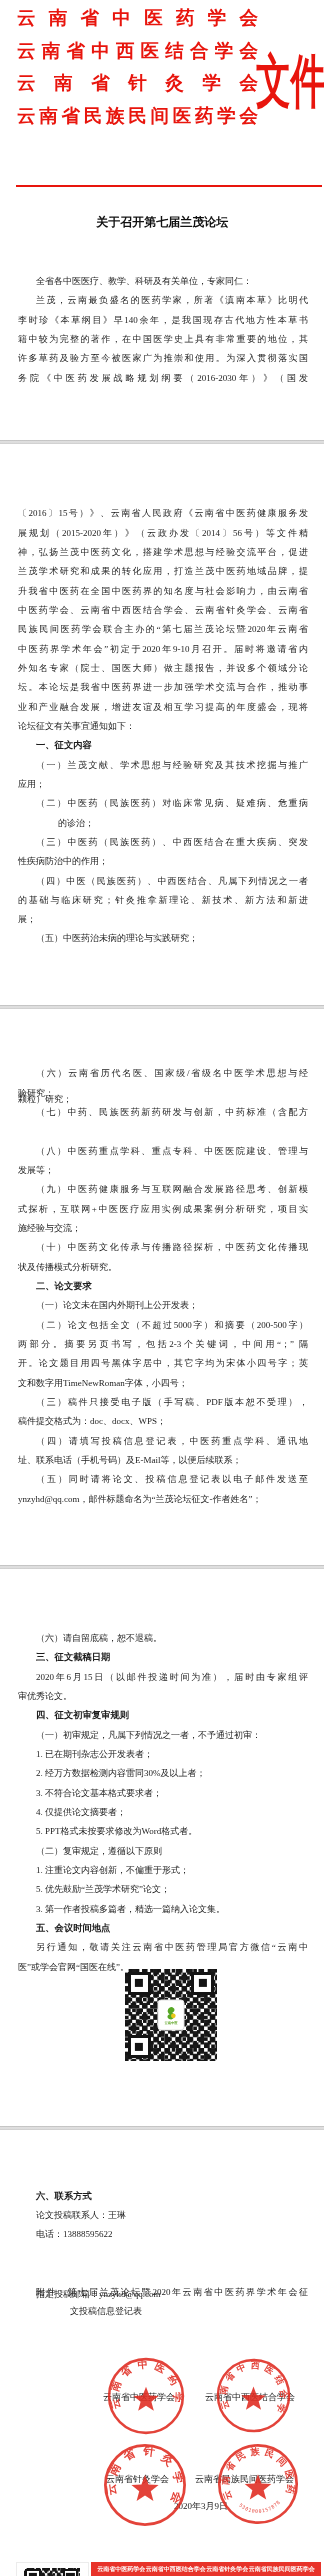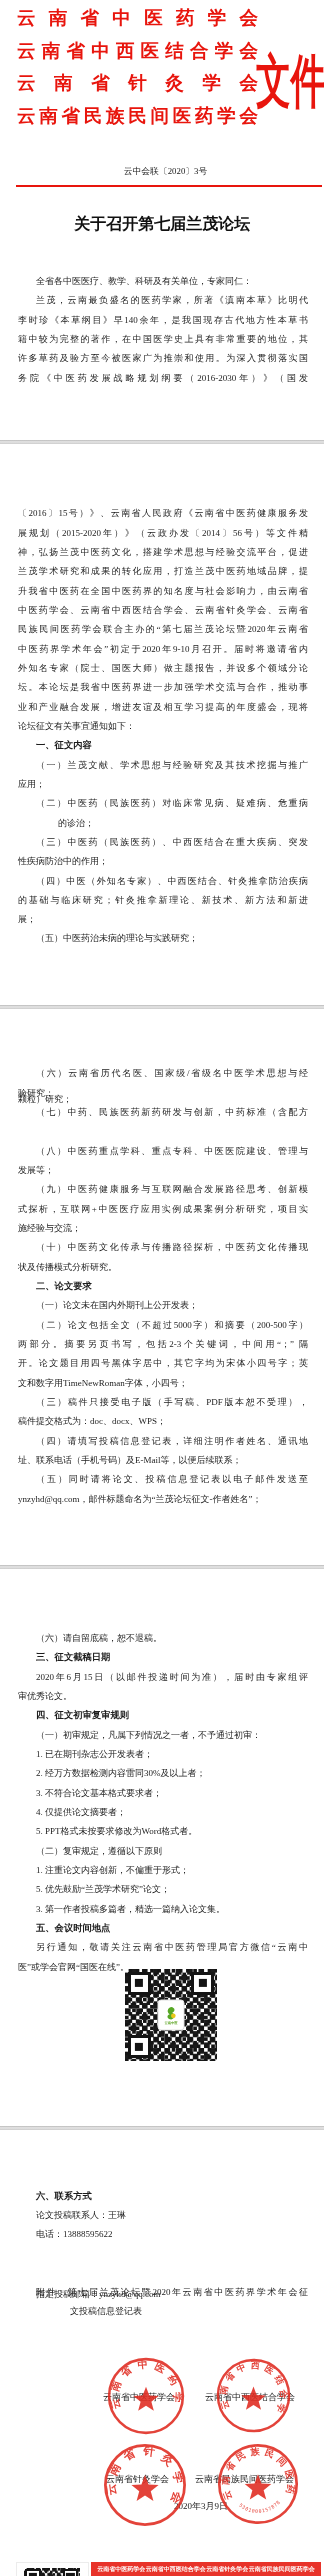--- a/index.html
+++ b/index.html
@@ -16,21 +16,21 @@
          text-align:justify;text-align-last:justify;white-space:normal;}
   .wenjian{position:absolute;top:44px;left:256px;width:69px;height:75px;line-height:75px;
          font-size:58px;font-weight:bold;color:#e8150d;white-space:nowrap;
          transform:scaleX(0.60);transform-origin:left center;}
   .docnum{position:absolute;top:166px;left:18px;width:295px;text-align:center;
          font-size:8.8px;color:#222;}
   .redrule{position:absolute;top:185px;left:15.5px;width:306px;height:1.5px;background:#e8150d;}
 
   
   .title{position:absolute;left:10.3px;width:304px;text-align:center;
-         font-size:16px;font-weight:bold;color:#111;white-space:nowrap;}
+         font-size:12px;font-weight:bold;color:#111;white-space:nowrap;}
 
   
   .bl{position:absolute;left:18px;width:290px;height:16.5px;line-height:14.4px;
       font-size:9px;color:#1d1d1d;
       text-align:justify;text-align-last:justify;}
   .bl.e{text-align:center;text-align-last:left;}
   .bl.i{text-indent:18px;}
   .bl.i2{text-indent:52px;}
   .bl.h{font-family:"Liberation Sans","DejaVu Sans",sans-serif;font-weight:bold;
         font-size:9.3px;text-align:right;text-align-last:left;}
@@ -68,21 +68,20 @@
 </head>
 <body>
 
 <div id="doc">
 
   <div class="hline" style="top:8.2px">云南省中医药学会</div>
   <div class="hline" style="top:41px">云南省中西医结合学会</div>
   <div class="hline" style="top:73px">云南省针灸学会</div>
   <div class="hline" style="top:106px">云南省民族民间医药学会</div>
   <div class="wenjian">文件</div>
-  <div class="docnum">云中会联〔2020〕3号</div>
   <div class="redrule"></div>
 
   <div class="title" style="top:214px">关于召开第七届兰茂论坛</div>
 
   <div>
       <div class="bl i e" style="top: 274px;">全省各中医医疗、教学、科研及有关单位，专家同仁：</div>
       <div class="bl i" style="top: 293px;">兰茂，云南最负盛名的医药学家，所著《滇南本草》比明代</div>
       <div class="bl" style="top: 313px;">李时珍《本草纲目》早140余年，是我国现存古代地方性本草书</div>
       <div class="bl" style="top: 332px;">籍中较为完整的著作，在中国医学史上具有非常重要的地位，其</div>
       <div class="bl" style="top: 351px;">许多草药及验方至今被医家广为推崇和使用。为深入贯彻落实国</div>
@@ -101,21 +100,21 @@
       <div class="bl" style="top: 680px;">坛。本论坛是我省中医药界进一步加强学术交流与合作，推动事</div>
       <div class="bl" style="top: 700px;">业和产业融合发展，增进友谊及相互学习提高的年度盛会，现将</div>
       <div class="bl e" style="top: 719px;">论坛征文有关事宜通知如下：</div>
       <div class="bl i e h" style="top: 738px;">一、征文内容</div>
       <div class="bl i" style="top: 758px;">（一）兰茂文献、学术思想与经验研究及其技术挖掘与推广</div>
       <div class="bl e" style="top: 777px;">应用；</div>
       <div class="bl i" style="top: 796px;">（二）中医药（民族医药）对临床常见病、疑难病、危重病</div>
       <div class="bl e" style="top: 816px; margin-left: 40px;">的诊治；</div>
       <div class="bl i" style="top: 835px;">（三）中医药（民族医药）、中西医结合在重大疾病、突发</div>
       <div class="bl e" style="top: 854px;">性疾病防治中的作用；</div>
-      <div class="bl i" style="top: 874px;">（四）中医（外知名专家）、中西医结合、针灸推拿防治疾病</div>
+      <div class="bl i" style="top: 874px;">（四）中医（民族医药）、中西医结合、凡属下列情况之一者</div>
       <div class="bl" style="top: 893px;">的基础与临床研究；针灸推拿新理论、新技术、新方法和新进</div>
       <div class="bl e" style="top: 912px;">展；</div>
       <div class="bl i e" style="top: 931px;">（五）中医药治未病的理论与实践研究；</div>
     </div>
   <div>
       <div class="bl i" style="top: 1066px;">（六）云南省历代名医、国家级/省级名中医学术思想与经</div>
       <div class="bl e" style="top: 1086px;">验研究；</div>
       <div class="bl i" style="top: 1105px;">（七）中药、民族医药新药研发与创新，中药标准（含配方</div>
       <div class="bl e" style="top: 1092px;">颗粒）研究；</div>
       <div class="bl i" style="top: 1144px;">（八）中医药重点学科、重点专科、中医医院建设、管理与</div>
@@ -126,21 +125,21 @@
       <div class="bl i" style="top: 1240px;">（十）中医药文化传承与传播路径探析，中医药文化传播现</div>
       <div class="bl e" style="top: 1260px;">状及传播模式分析研究。</div>
       <div class="bl i e h" style="top: 1279px;">二、论文要求</div>
       <div class="bl i e" style="top: 1298px;">（一）论文未在国内外期刊上公开发表；</div>
       <div class="bl i" style="top: 1318px;">（二）论文包括全文（不超过5000字）和摘要（200-500字）</div>
       <div class="bl" style="top: 1337px;">两部分。摘要另页书写，包括2-3个关键词，中间用“；” 隔</div>
       <div class="bl" style="top: 1356px;">开。论文题目用四号黑体字居中，其它字均为宋体小四号字；英</div>
       <div class="bl e" style="top: 1376px;">文和数字用TimeNewRoman字体，小四号；</div>
       <div class="bl i" style="top: 1395px;">（三）稿件只接受电子版（手写稿、PDF版本恕不受理），</div>
       <div class="bl e" style="top: 1414px;">稿件提交格式为：doc、docx、WPS；</div>
-      <div class="bl i" style="top: 1434px;">（四）请填写投稿信息登记表，详细注明作者姓名、通讯地</div>
+      <div class="bl i" style="top: 1434px;">（四）请填写投稿信息登记表，中医药重点学科、通讯地</div>
       <div class="bl e" style="top: 1453px;">址、联系电话（手机号码）及E-Mail等，以便后续联系；</div>
       <div class="bl i" style="top: 1472px;">（五）同时请将论文、投稿信息登记表以电子邮件发送至</div>
       <div class="bl e" style="top: 1492px;">ynzyhd@qq.com，邮件标题命名为“兰茂论坛征文-作者姓名”；</div>
     </div>
   <div>
       <div class="bl i e" style="top: 1631px;">（六）请自留底稿，恕不退稿。</div>
       <div class="bl i e h" style="top: 1650px;">三、征文截稿日期</div>
       <div class="bl i" style="top: 1670px;">2020年6月15日（以邮件投递时间为准），届时由专家组评</div>
       <div class="bl e" style="top: 1689px;">审优秀论文。</div>
       <div class="bl i e h" style="top: 1708px;">四、征文初审复审规则</div>

